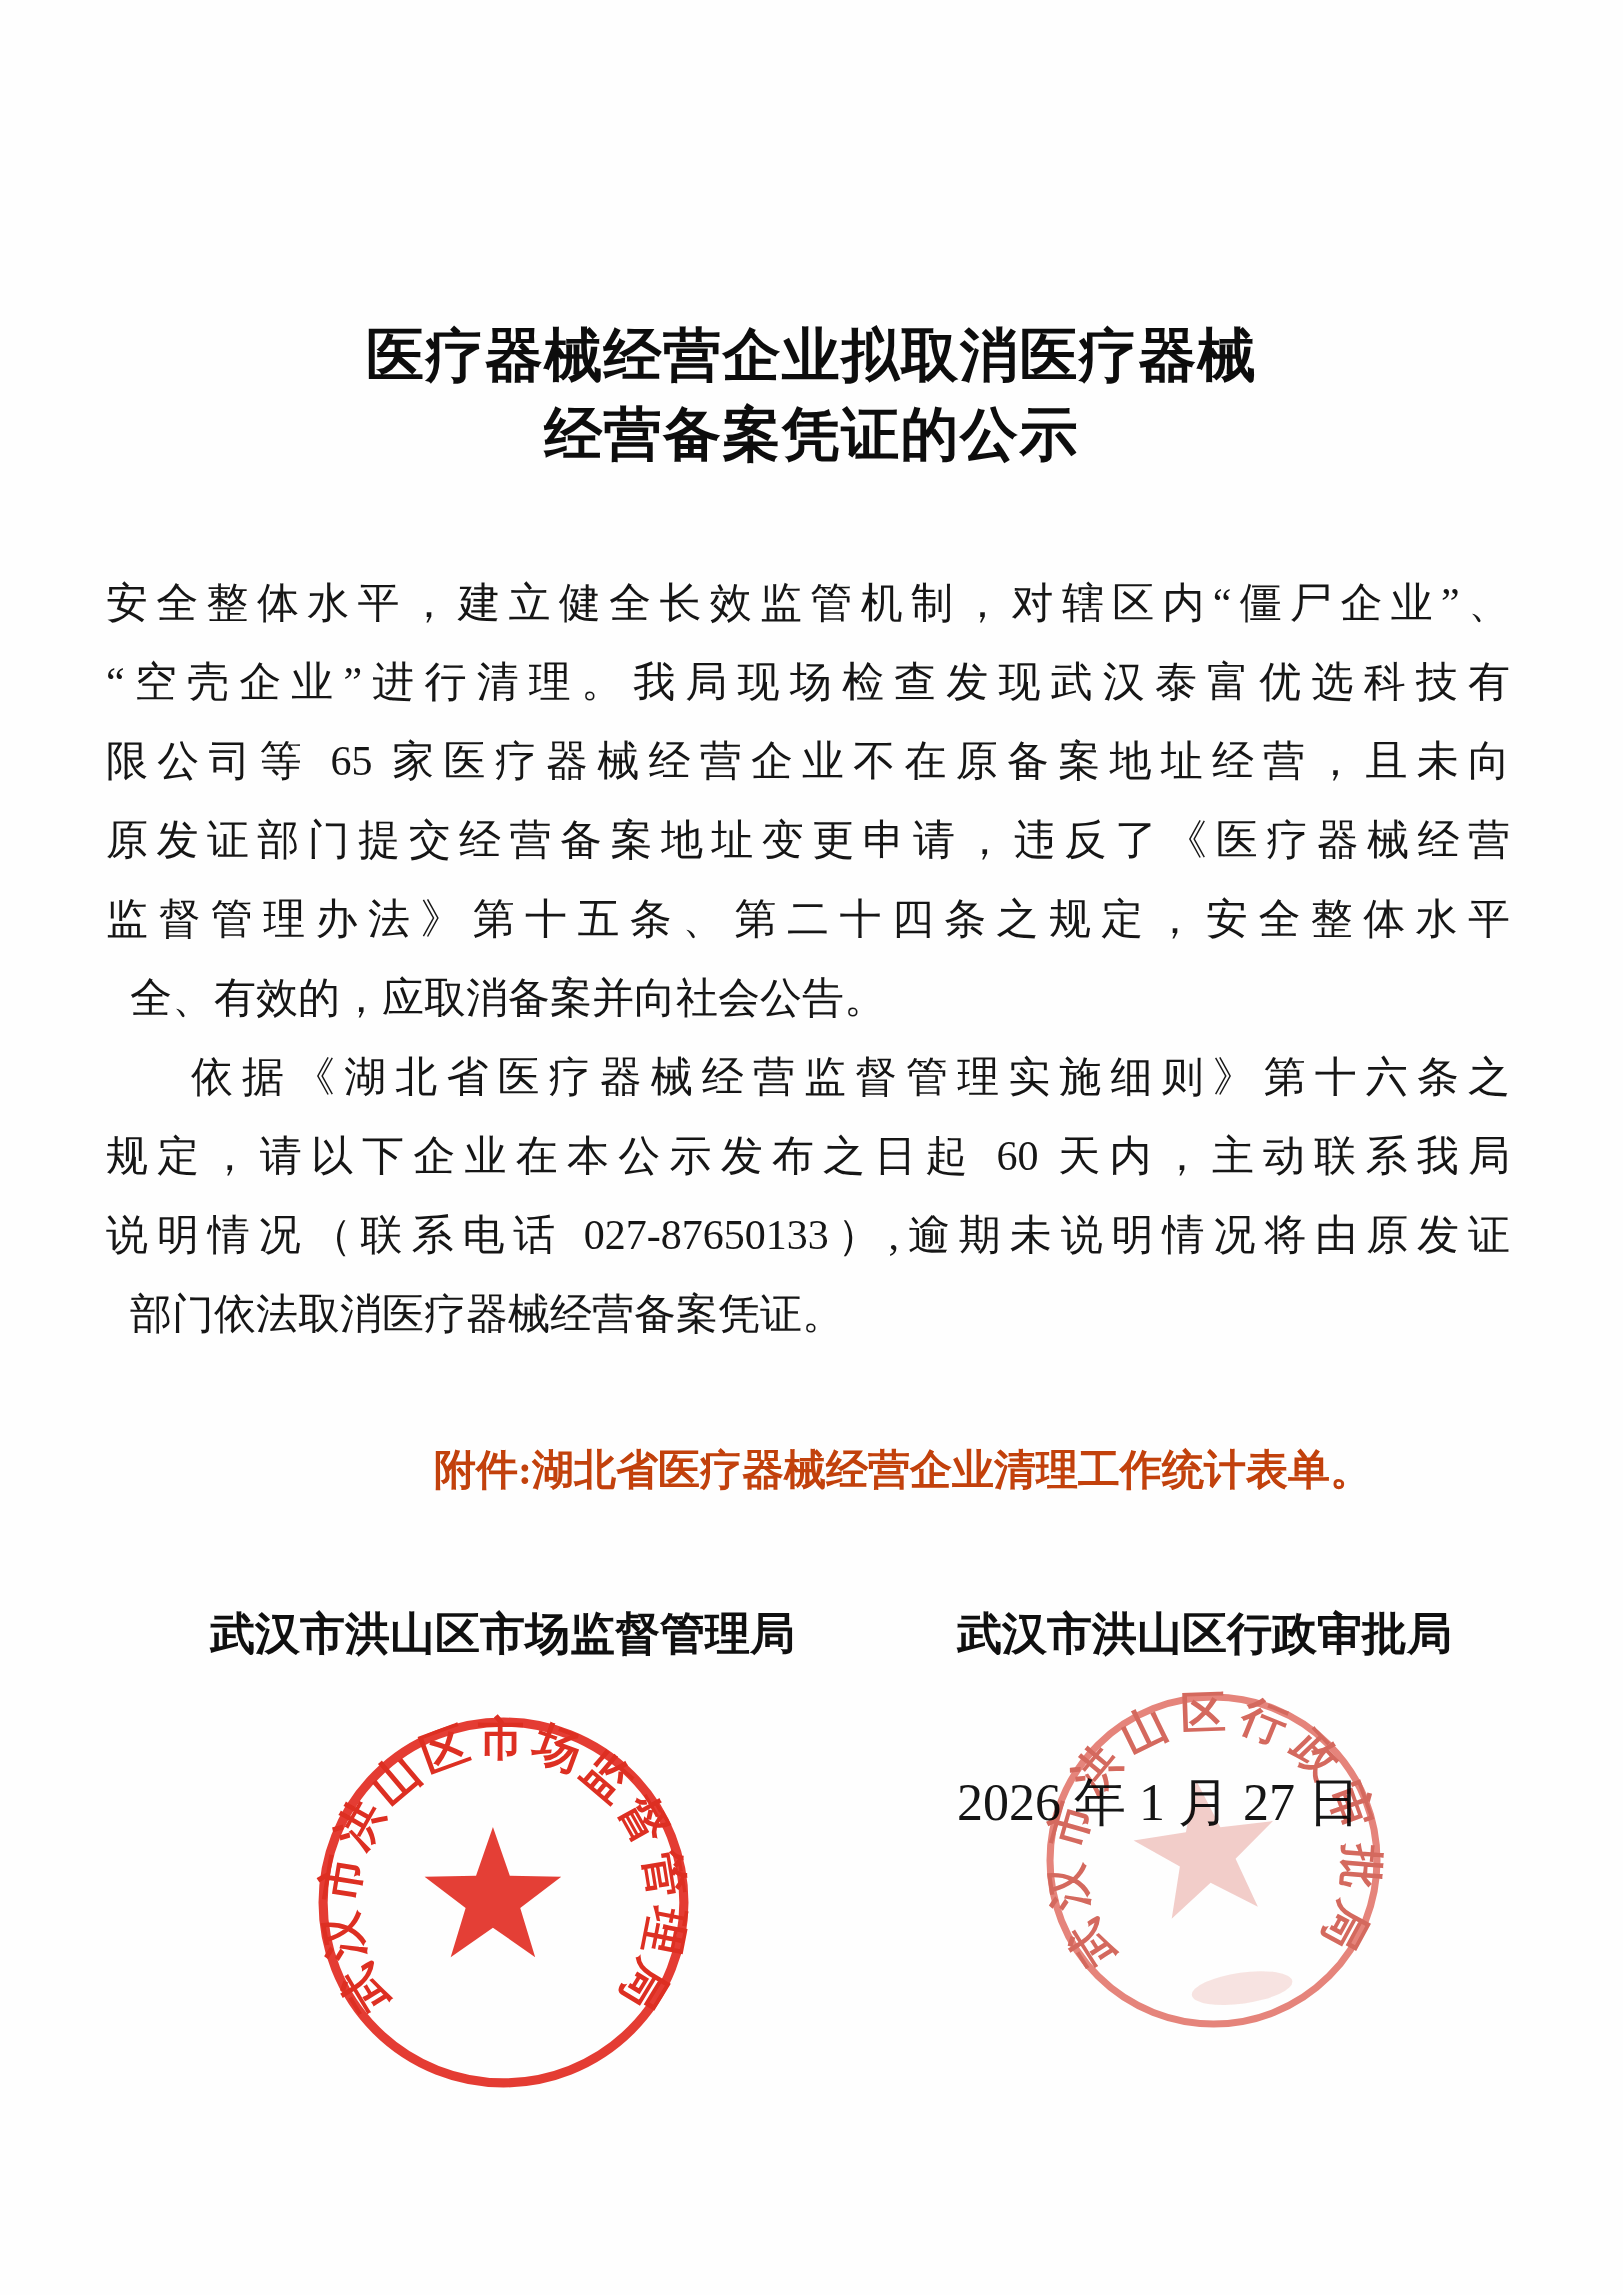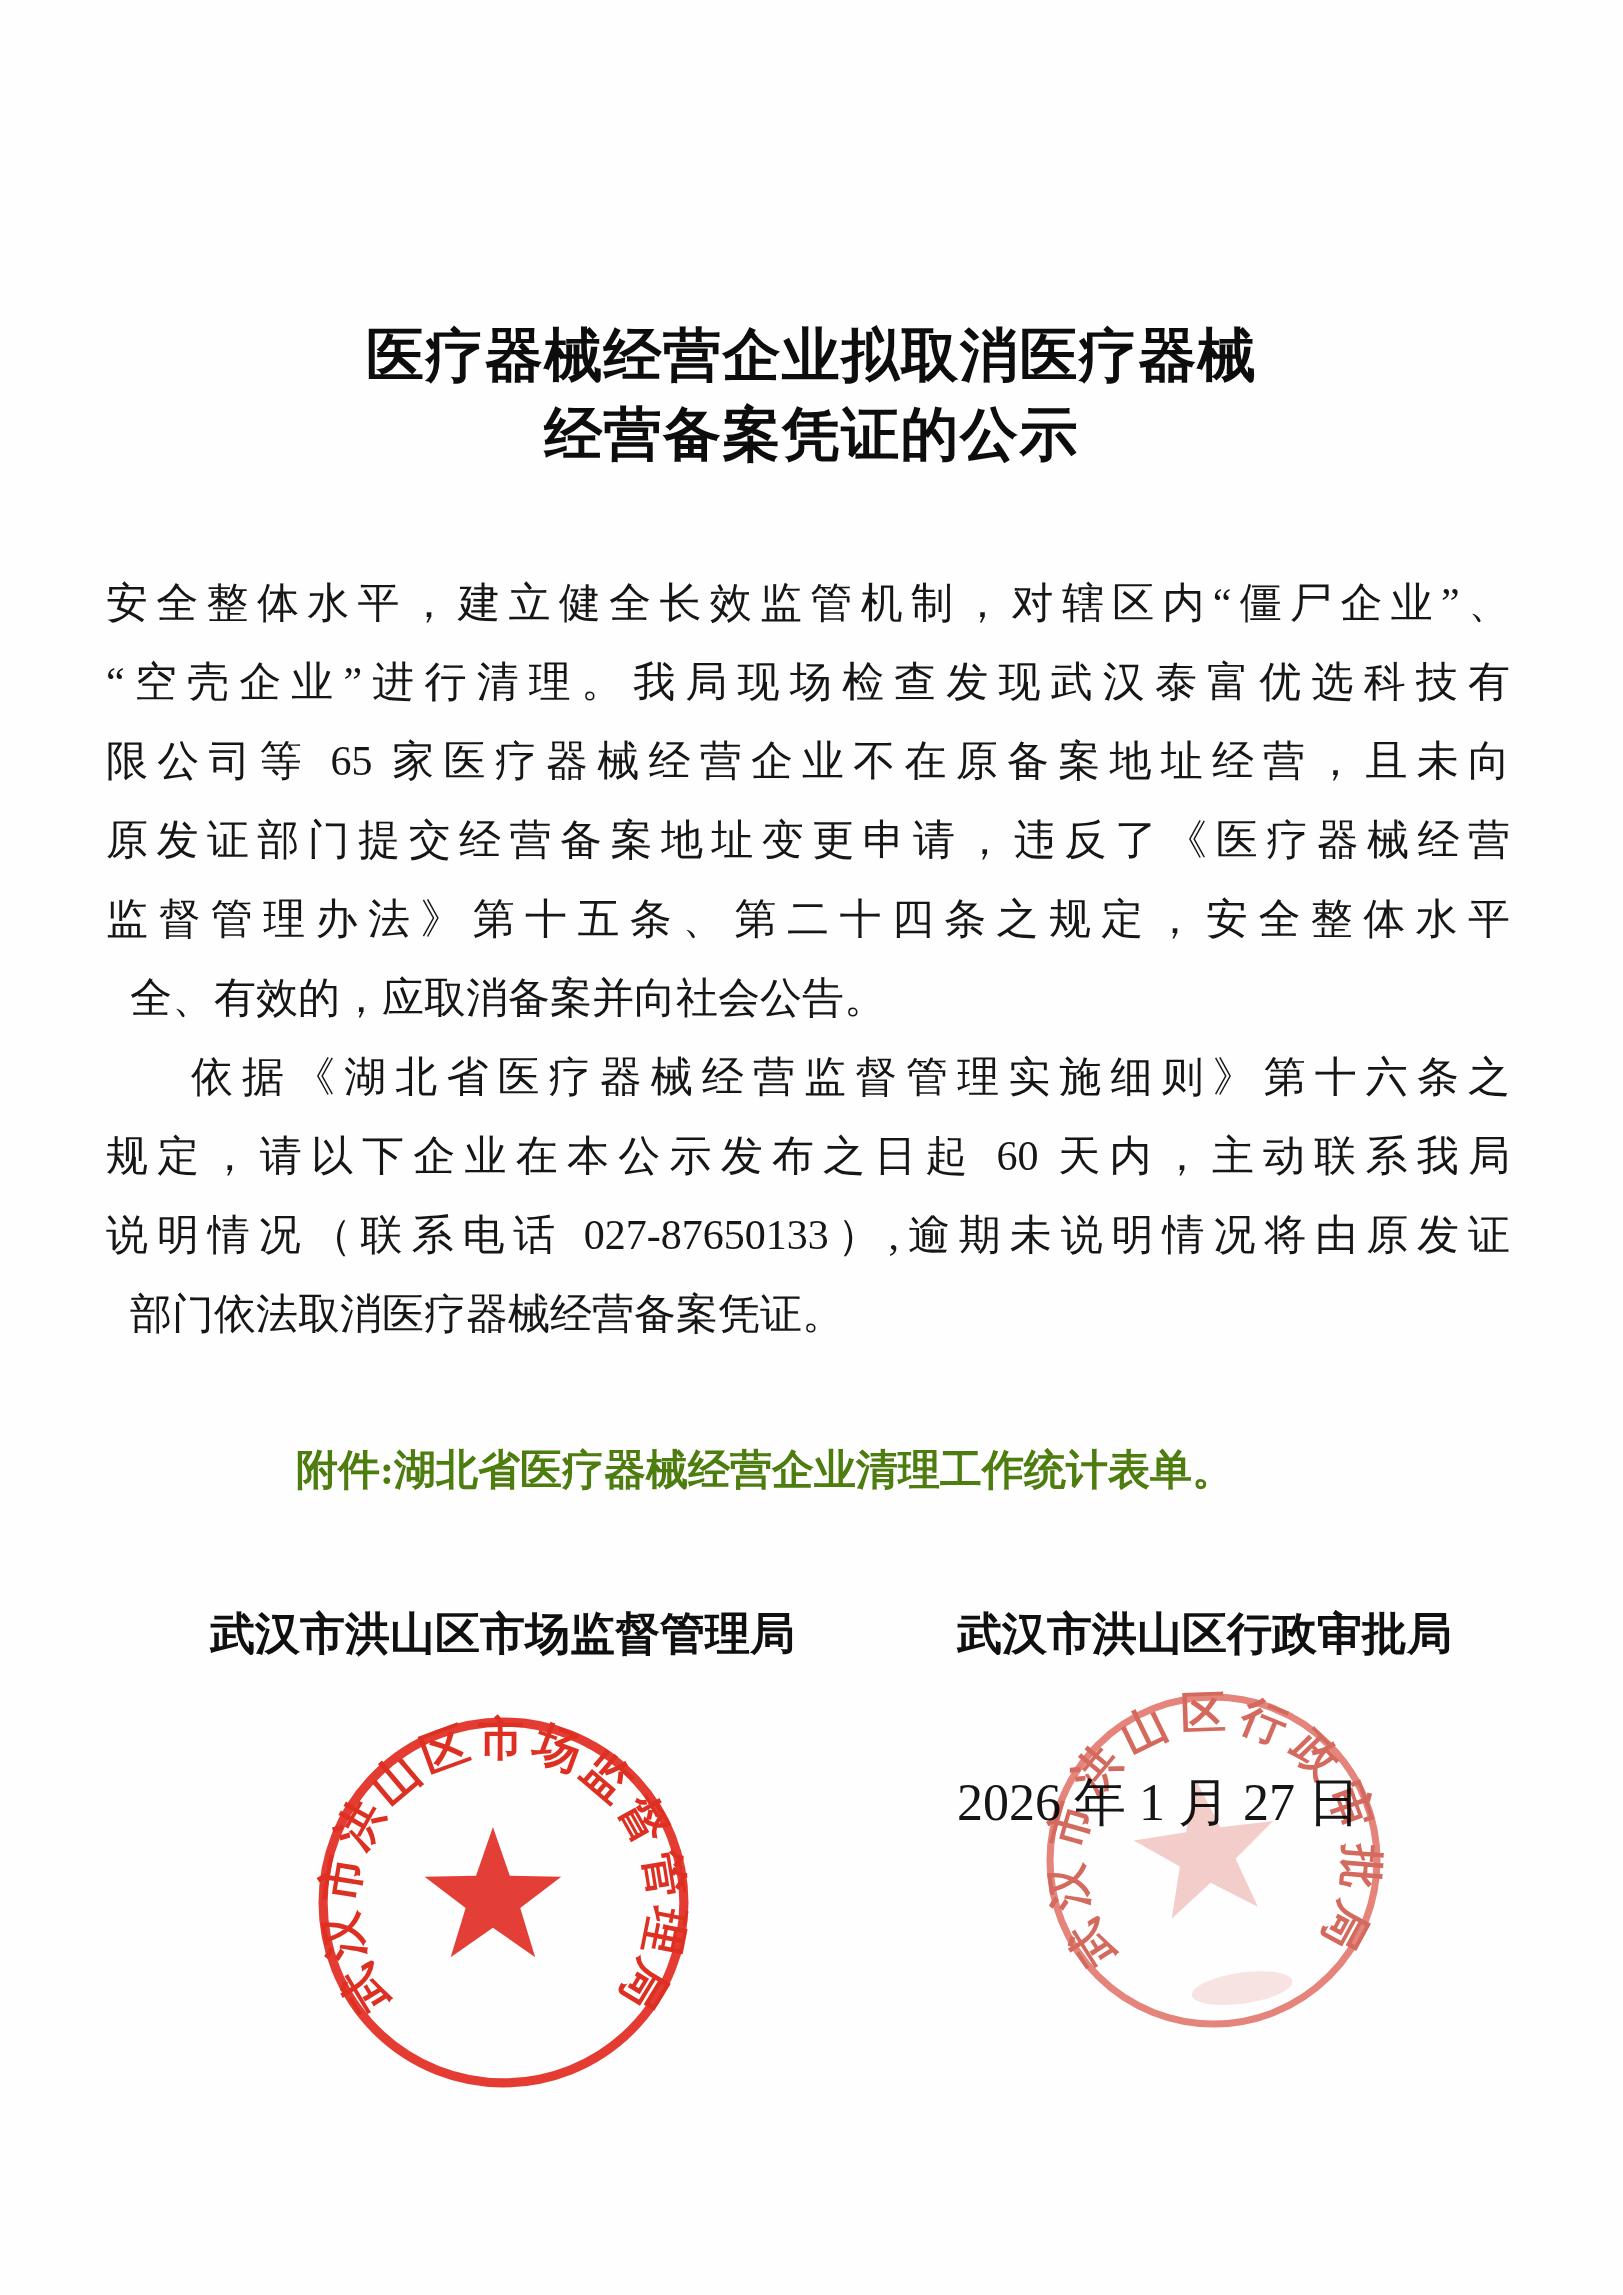--- a/index.html
+++ b/index.html
@@ -33,21 +33,22 @@
   .line { text-align: justify; text-align-last: justify; }
   .line.lastline { text-align-last: left; margin-left: 24px; }
   .line.indent { padding-left: 85px; }
   
   .attachment {
     margin: 77px 113px 0 106px;
     padding-left: 190px;
     font-size: 42px;
     line-height: 79px;
     font-weight: 600;
-    color: #4d7c0f;
+    color: #c2410c;
+    text-align: center;
   }
   
   .org-row {
     margin-top: 85px;
     padding: 0 171px 0 210px;
     display: flex;
     justify-content: space-between;
     font-size: 45px;
     line-height: 79px;
     font-weight: 700;

